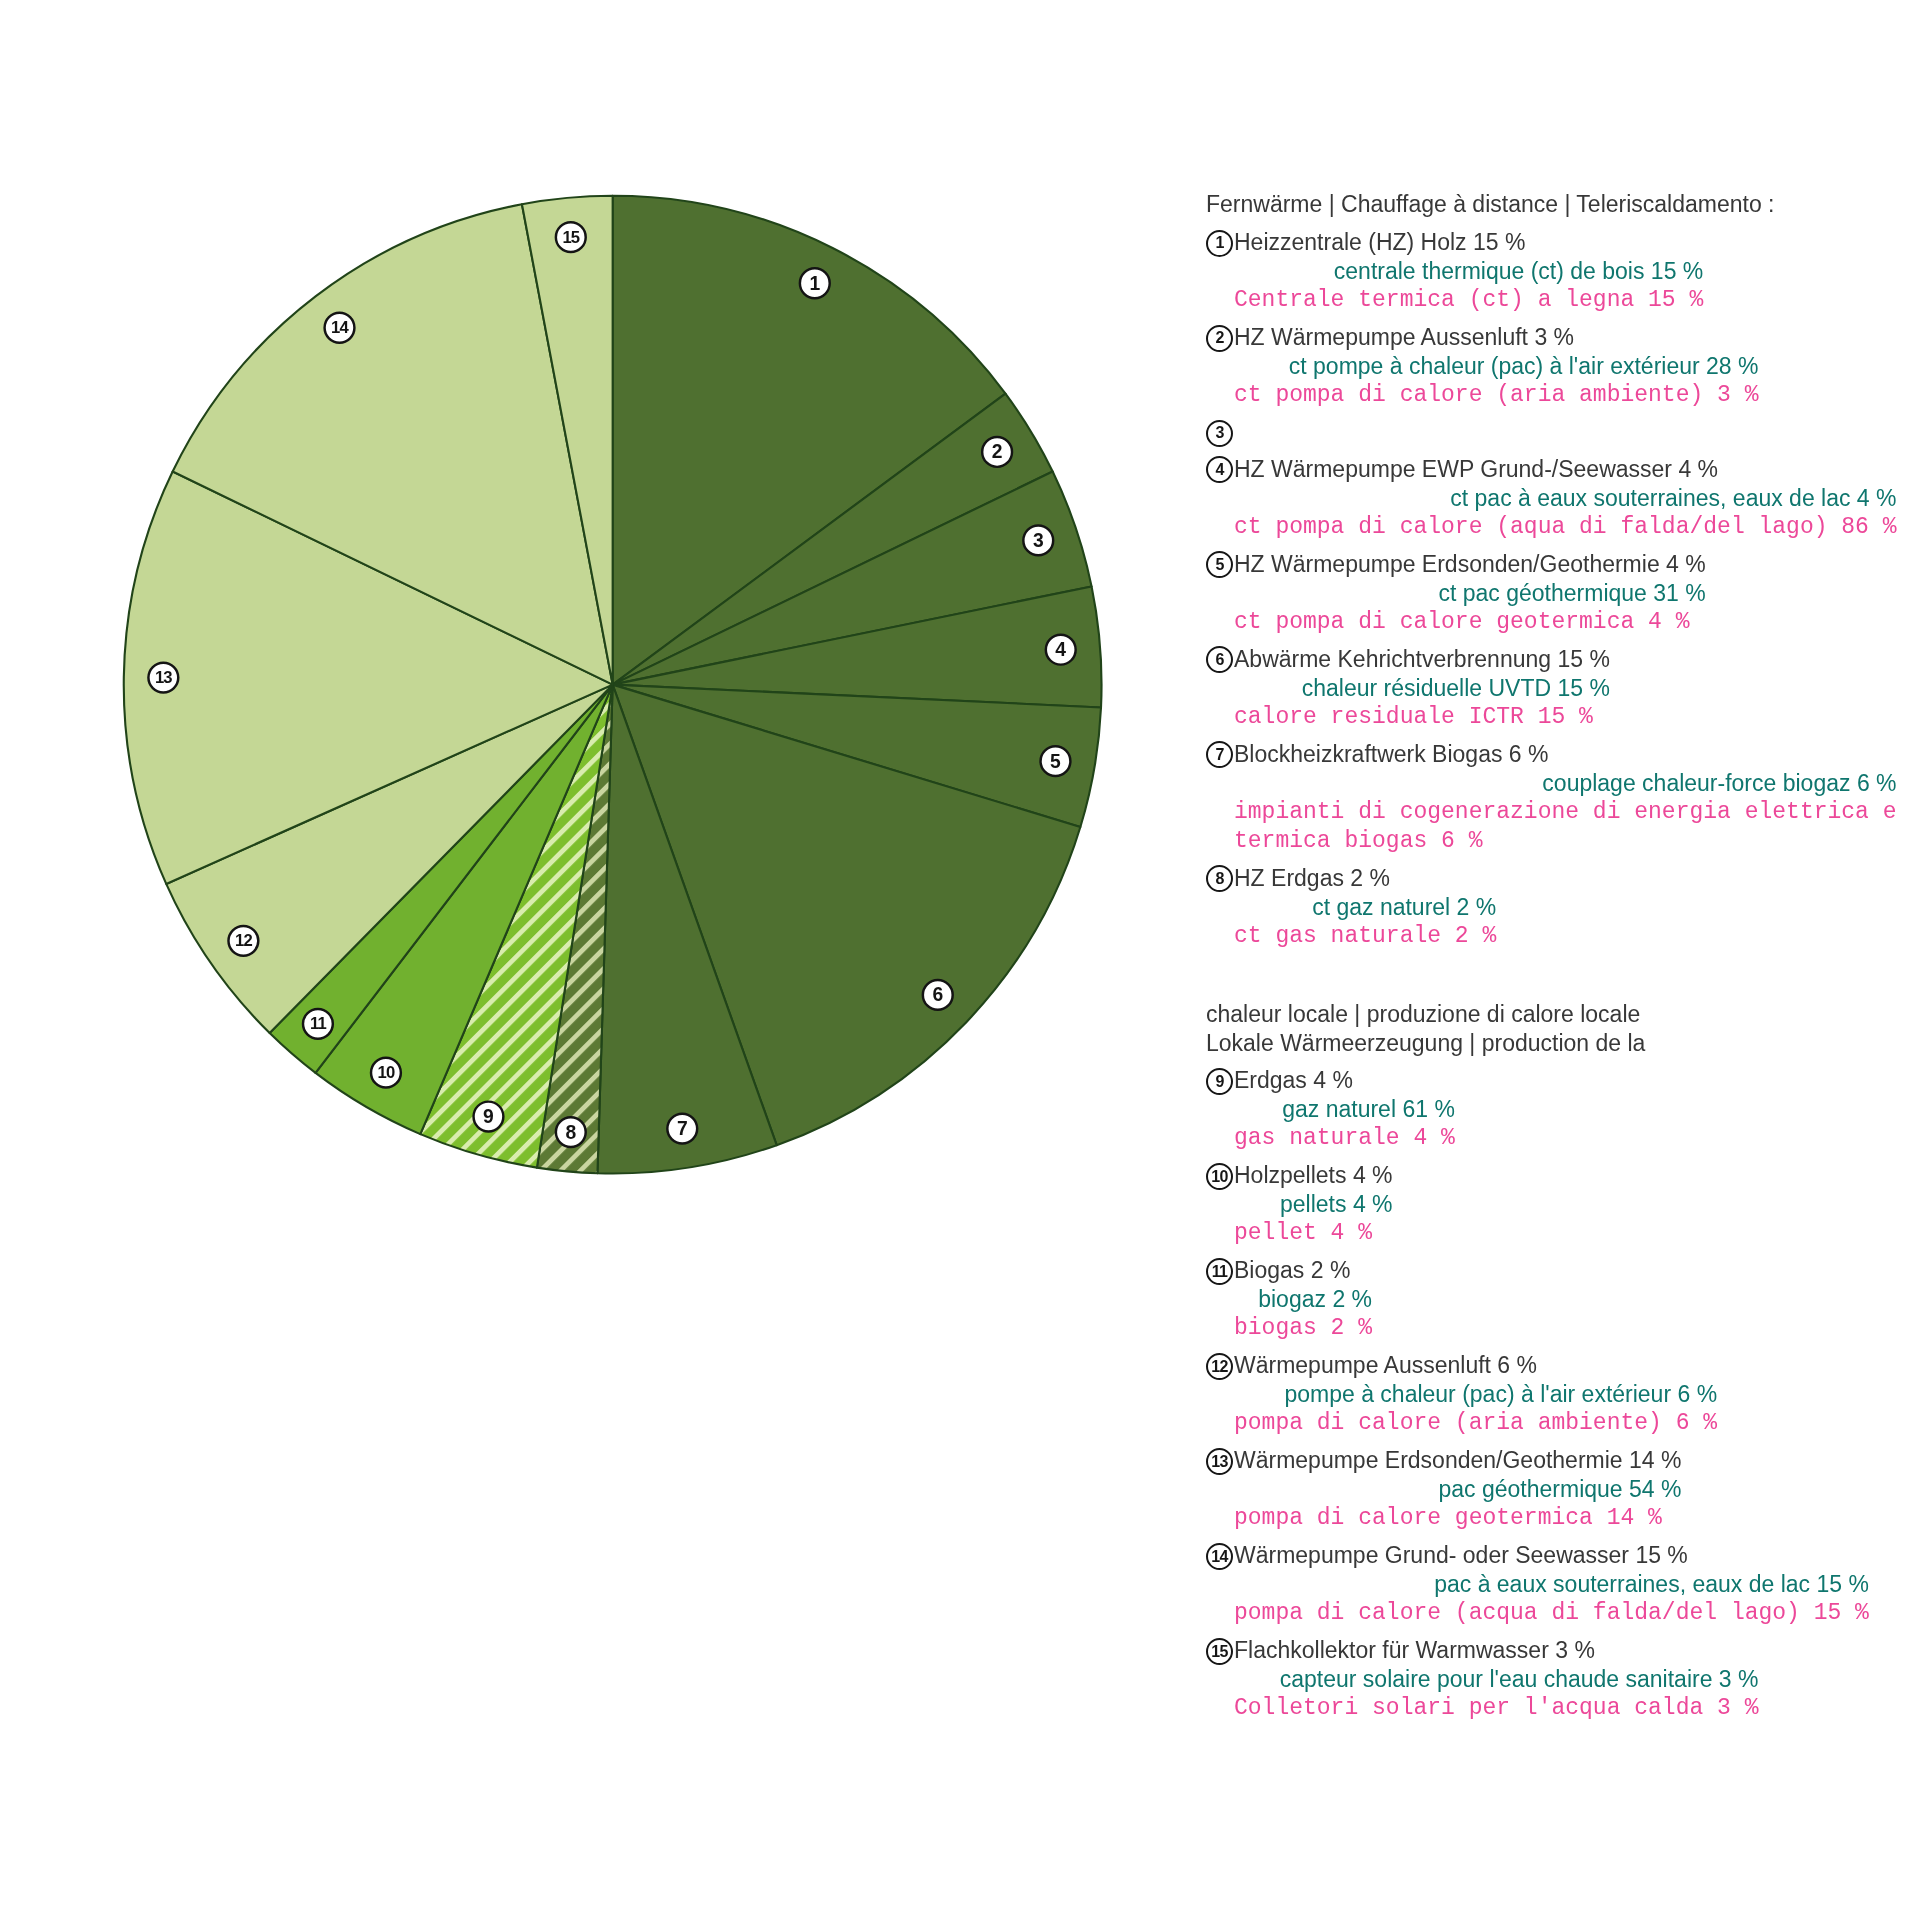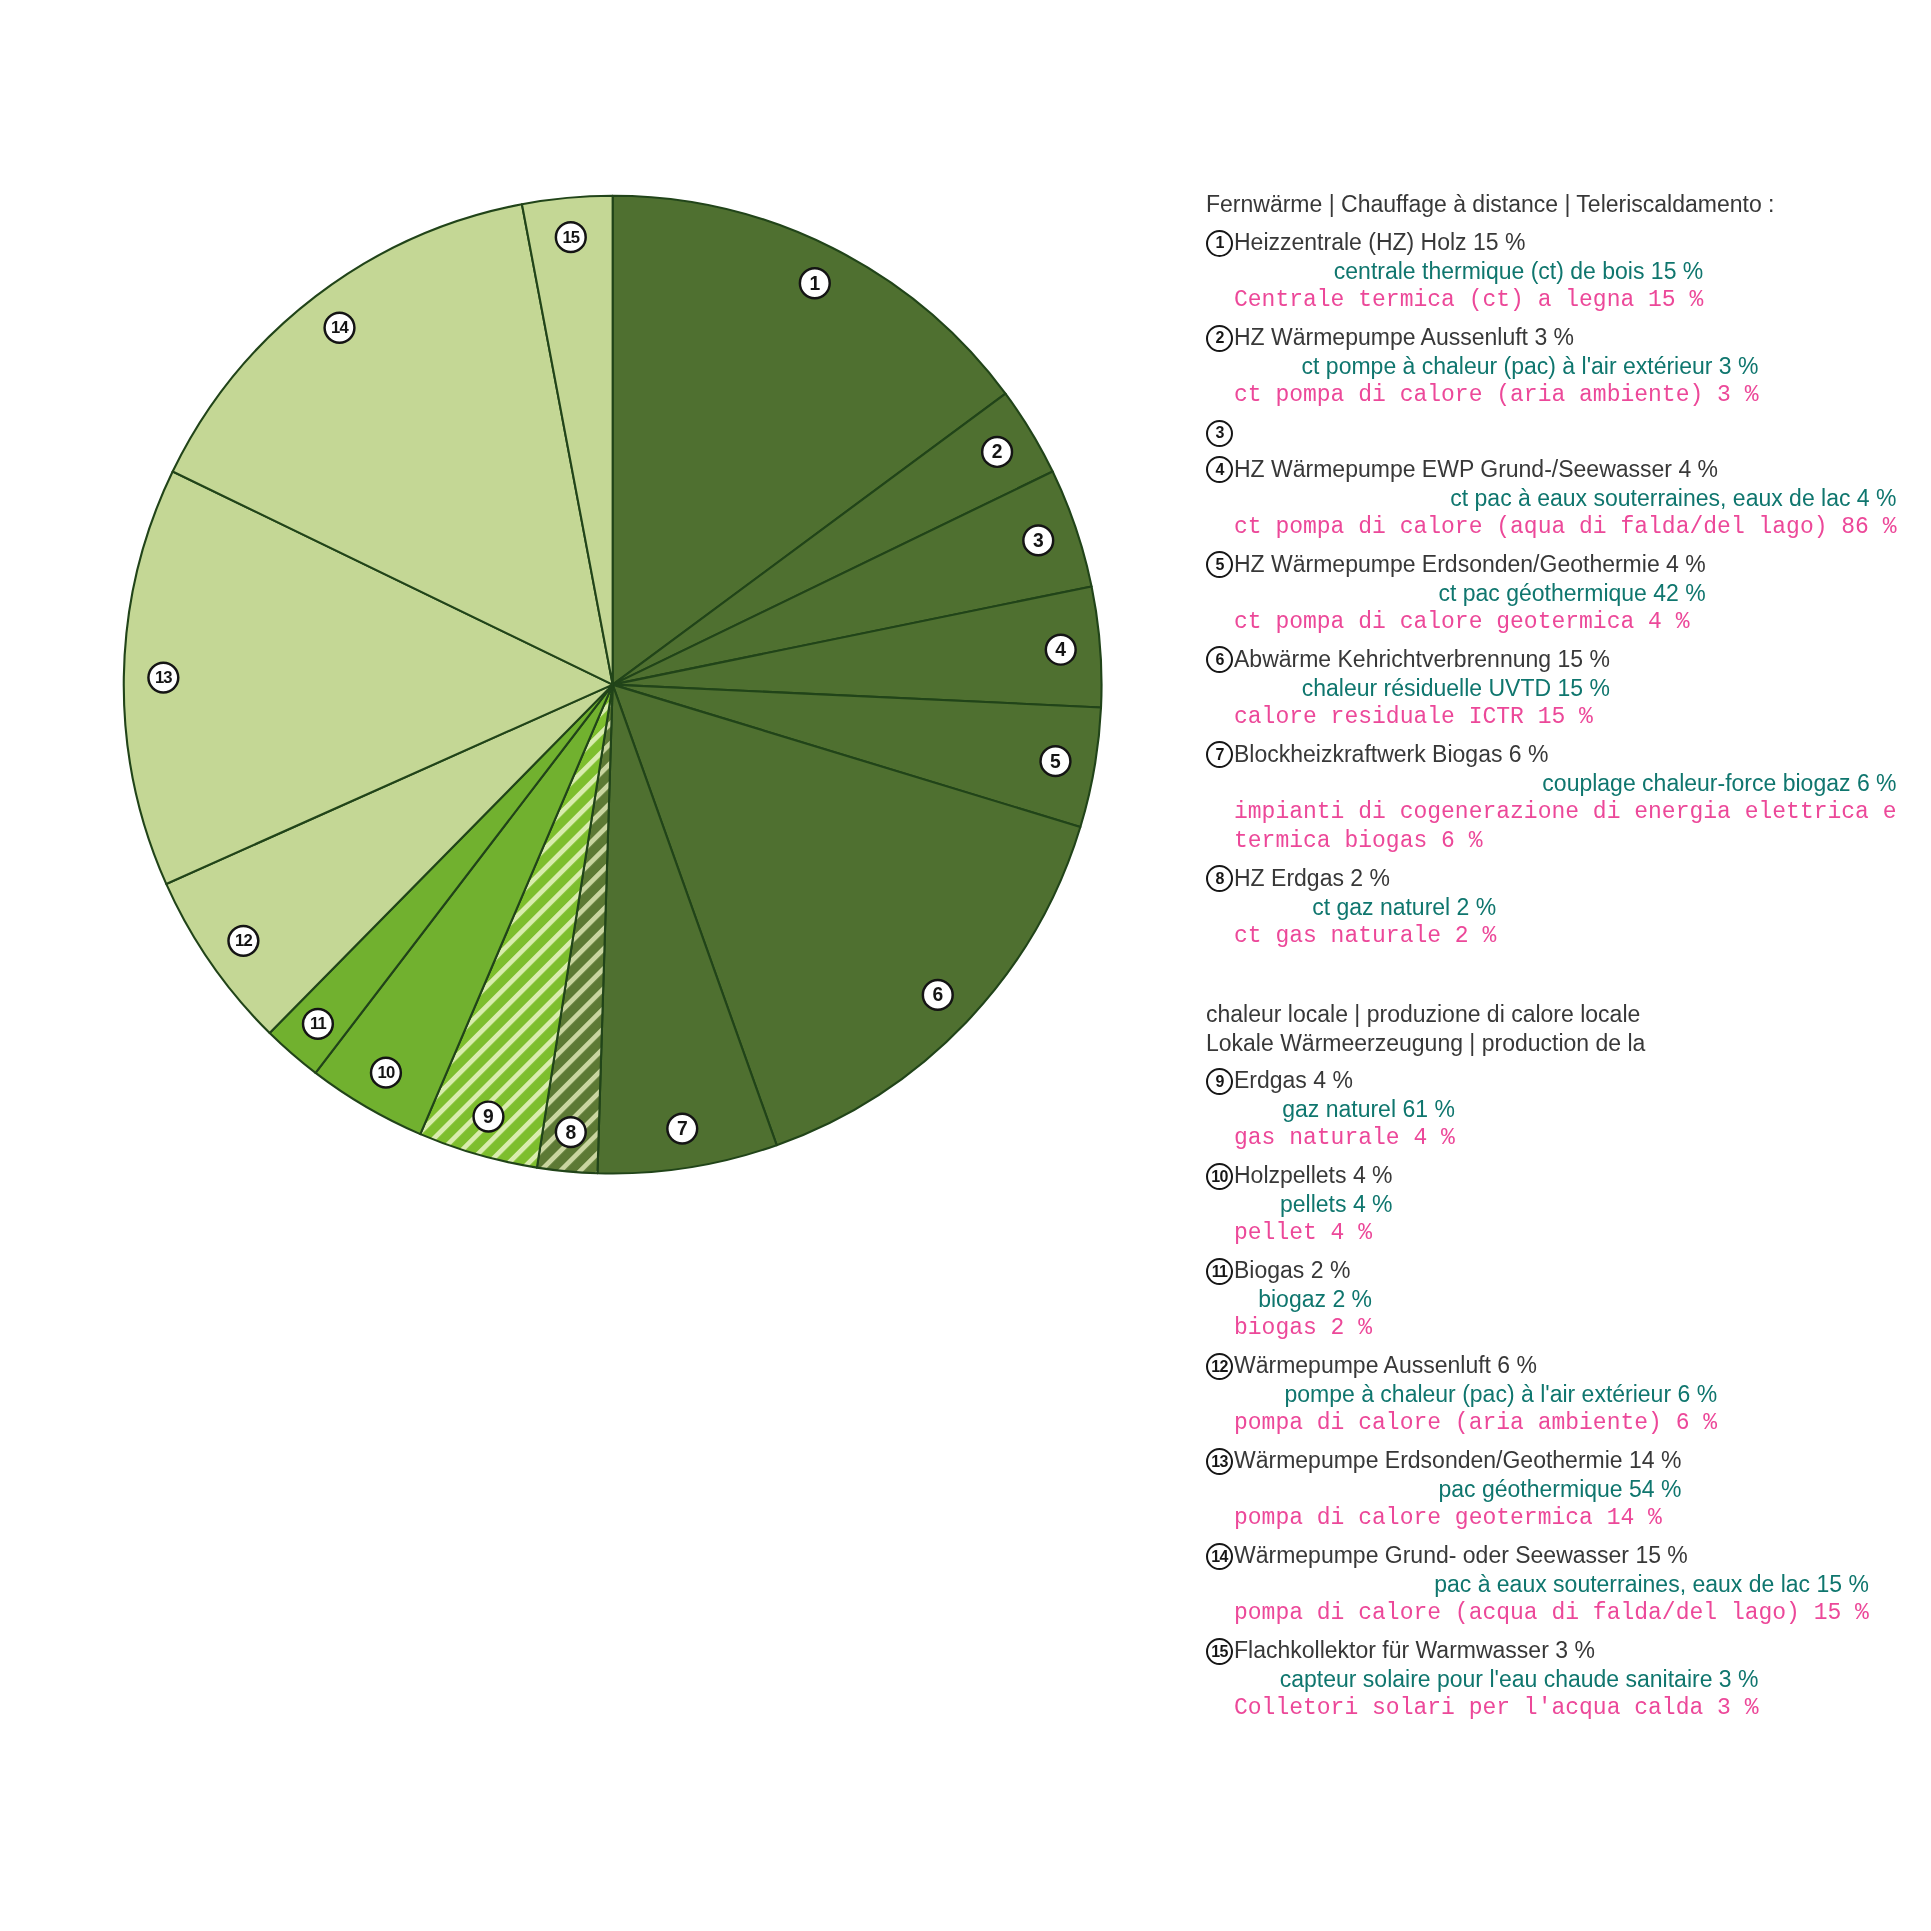--- a/index.html
+++ b/index.html
@@ -175,40 +175,40 @@
           <div class="item-lines">
             <div class="tone-de">Heizzentrale (HZ) Holz 15 %</div>
             <div class="tone-fr">centrale thermique (ct) de bois 15 %</div>
             <div class="tone-it">Centrale termica (ct) a legna 15 %</div>
           </div>
         </div>
         <div class="legend-item">
           <div class="badge">2</div>
           <div class="item-lines">
             <div class="tone-de">HZ Wärmepumpe Aussenluft 3 %</div>
-            <div class="tone-fr">ct pompe à chaleur (pac) à l'air extérieur 3 %</div>
+            <div class="tone-fr">ct pompe à chaleur (pac) à l'air extérieur 28 %</div>
             <div class="tone-it">ct pompa di calore (aria ambiente) 3 %</div>
           </div>
         </div>
         <div class="legend-item">
           <div class="badge">3</div>
         </div>
         <div class="legend-item">
           <div class="badge">4</div>
           <div class="item-lines">
             <div class="tone-de">HZ Wärmepumpe EWP Grund-/Seewasser 4 %</div>
             <div class="tone-fr">ct pac à eaux souterraines, eaux de lac 4 %</div>
             <div class="tone-it">ct pompa di calore (aqua di falda/del lago) 86 %</div>
           </div>
         </div>
         <div class="legend-item">
           <div class="badge">5</div>
           <div class="item-lines">
             <div class="tone-de">HZ Wärmepumpe Erdsonden/Geothermie 4 %</div>
-            <div class="tone-fr">ct pac géothermique 42 %</div>
+            <div class="tone-fr">ct pac géothermique 31 %</div>
             <div class="tone-it">ct pompa di calore geotermica 4 %</div>
           </div>
         </div>
         <div class="legend-item">
           <div class="badge">6</div>
           <div class="item-lines">
             <div class="tone-de">Abwärme Kehrichtverbrennung 15 %</div>
             <div class="tone-fr">chaleur résiduelle UVTD 15 %</div>
             <div class="tone-it">calore residuale ICTR 15 %</div>
           </div>

